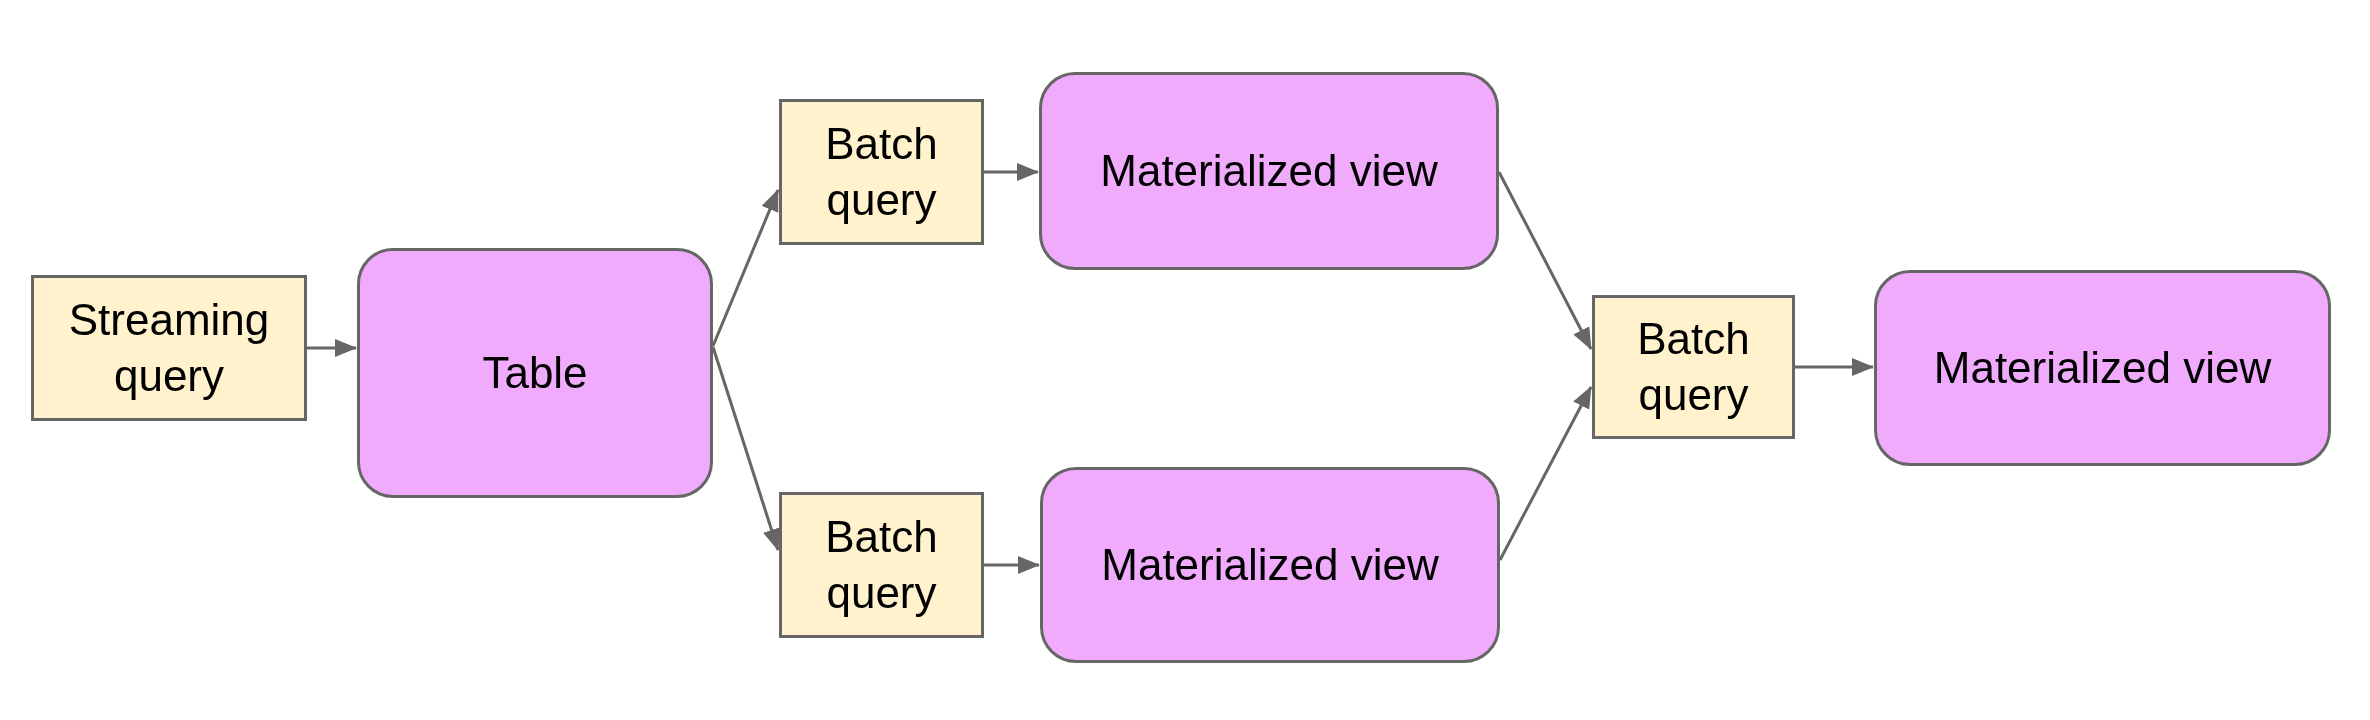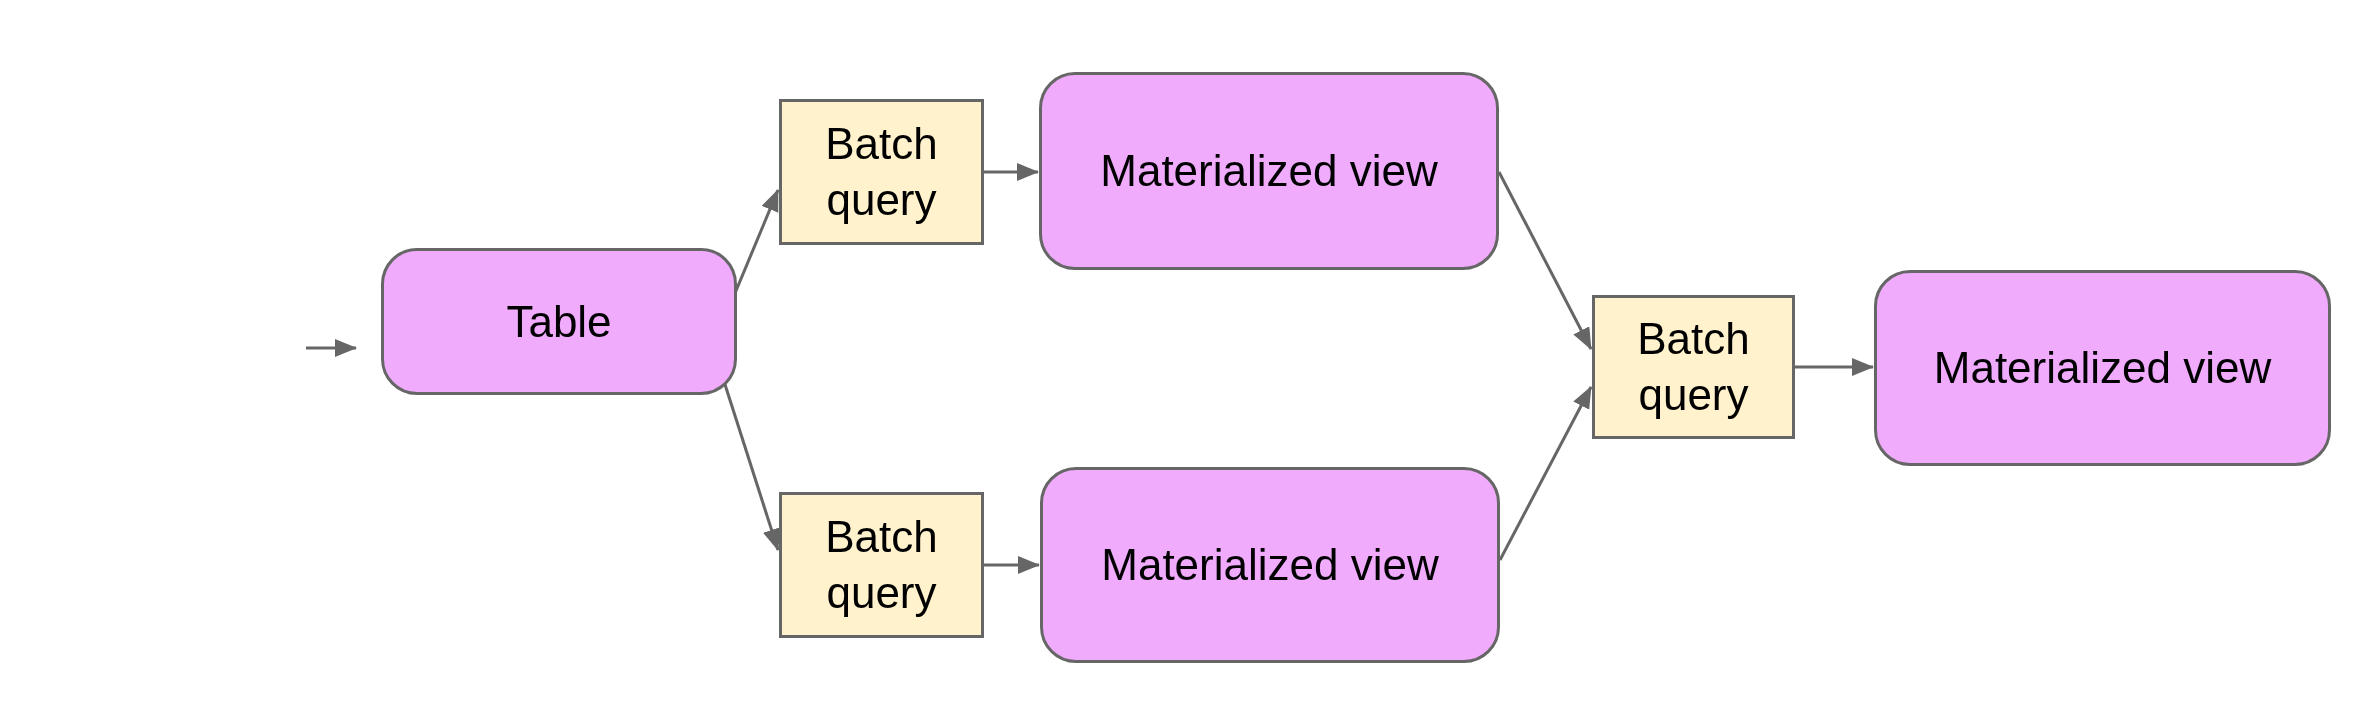--- a/index.html
+++ b/index.html
@@ -16,21 +16,21 @@
     text-align:center;
     font-size:44px;line-height:56px;color:#000000;
     border:3px solid #666666;
     padding:0 18px;
   }
   .process{background:#fff2cc;border-radius:0;align-items:center;}
   .datastore{background:#f0abfc;border-radius:36px;}
 
   
   #n-streaming   {left:31px;  top:275px; width:276px; height:146px;}
-  #n-table       {left:357px; top:248px; width:356px; height:147px;margin-left:24px;}
+  #n-table       {left:357px; top:248px; width:356px; height:250px;}
   #n-batch-top   {left:779px; top:99px;  width:205px; height:146px;}
   #n-mv-top      {left:1039px;top:72px;  width:460px; height:198px;}
   #n-batch-bot   {left:779px; top:492px; width:205px; height:146px;}
   #n-mv-bot      {left:1040px;top:467px; width:460px; height:196px;}
   #n-batch-right {left:1592px;top:295px; width:203px; height:144px;}
   #n-mv-right    {left:1874px;top:270px; width:457px; height:196px;}
 </style>
 </head>
 <body>
 
@@ -46,20 +46,23 @@
     <line x1="306" y1="348" x2="356" y2="348" stroke-width="3" marker-end="url(#arrow)" stroke="#666666"></line>
     <line x1="713" y1="346" x2="778" y2="190" stroke-width="3" marker-end="url(#arrow)" stroke="#666666"></line>
     <line x1="713" y1="347" x2="778" y2="550" stroke-width="3" marker-end="url(#arrow)" stroke="#666666"></line>
     <line x1="984" y1="172" x2="1038" y2="172" stroke-width="3" marker-end="url(#arrow)" stroke="#666666"></line>
     <line x1="984" y1="565" x2="1039" y2="565" stroke-width="3" marker-end="url(#arrow)" stroke="#666666"></line>
     <line x1="1499" y1="172" x2="1591" y2="349" stroke-width="3" marker-end="url(#arrow)" stroke="#666666"></line>
     <line x1="1500" y1="560" x2="1591" y2="387" stroke-width="3" marker-end="url(#arrow)" stroke="#666666"></line>
     <line x1="1795" y1="367" x2="1873" y2="367" stroke-width="3" marker-end="url(#arrow)" stroke="#666666"></line>
   </svg>
 
+  <div id="n-streaming" class="node process">
+    <span>Streaming query</span>
+  </div>
 
   <div id="n-table" class="node datastore">
     <span>Table</span>
   </div>
 
   <div id="n-batch-top" class="node process">
     <span>Batch query</span>
   </div>
 
   <div id="n-mv-top" class="node datastore">

